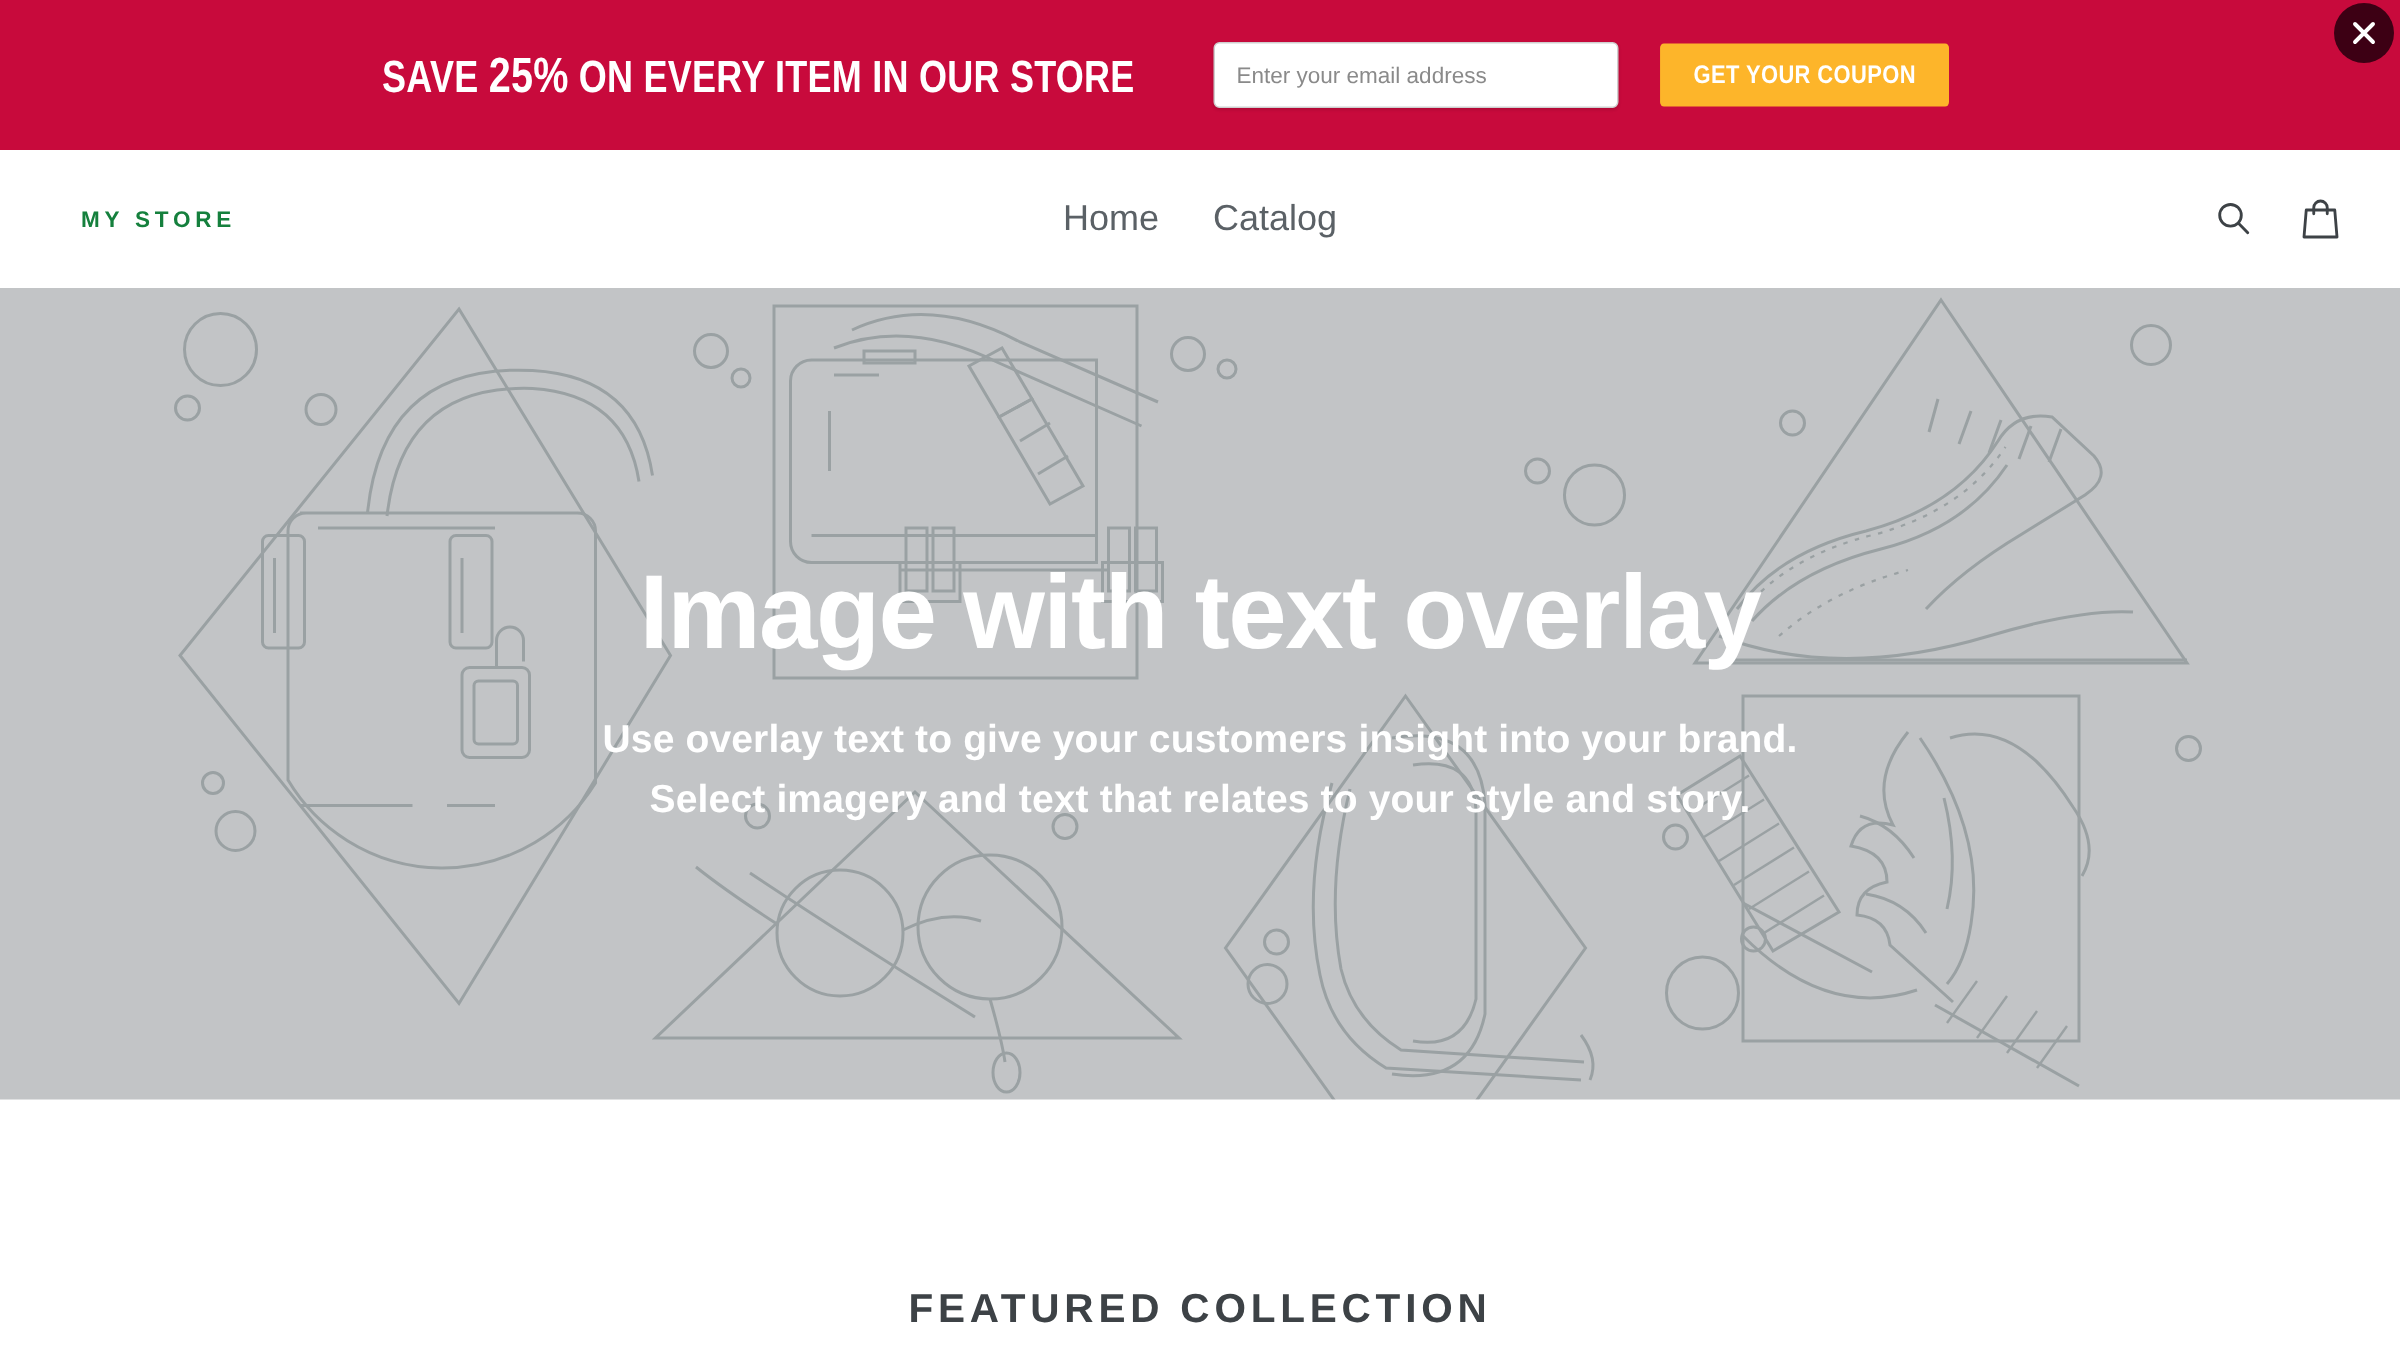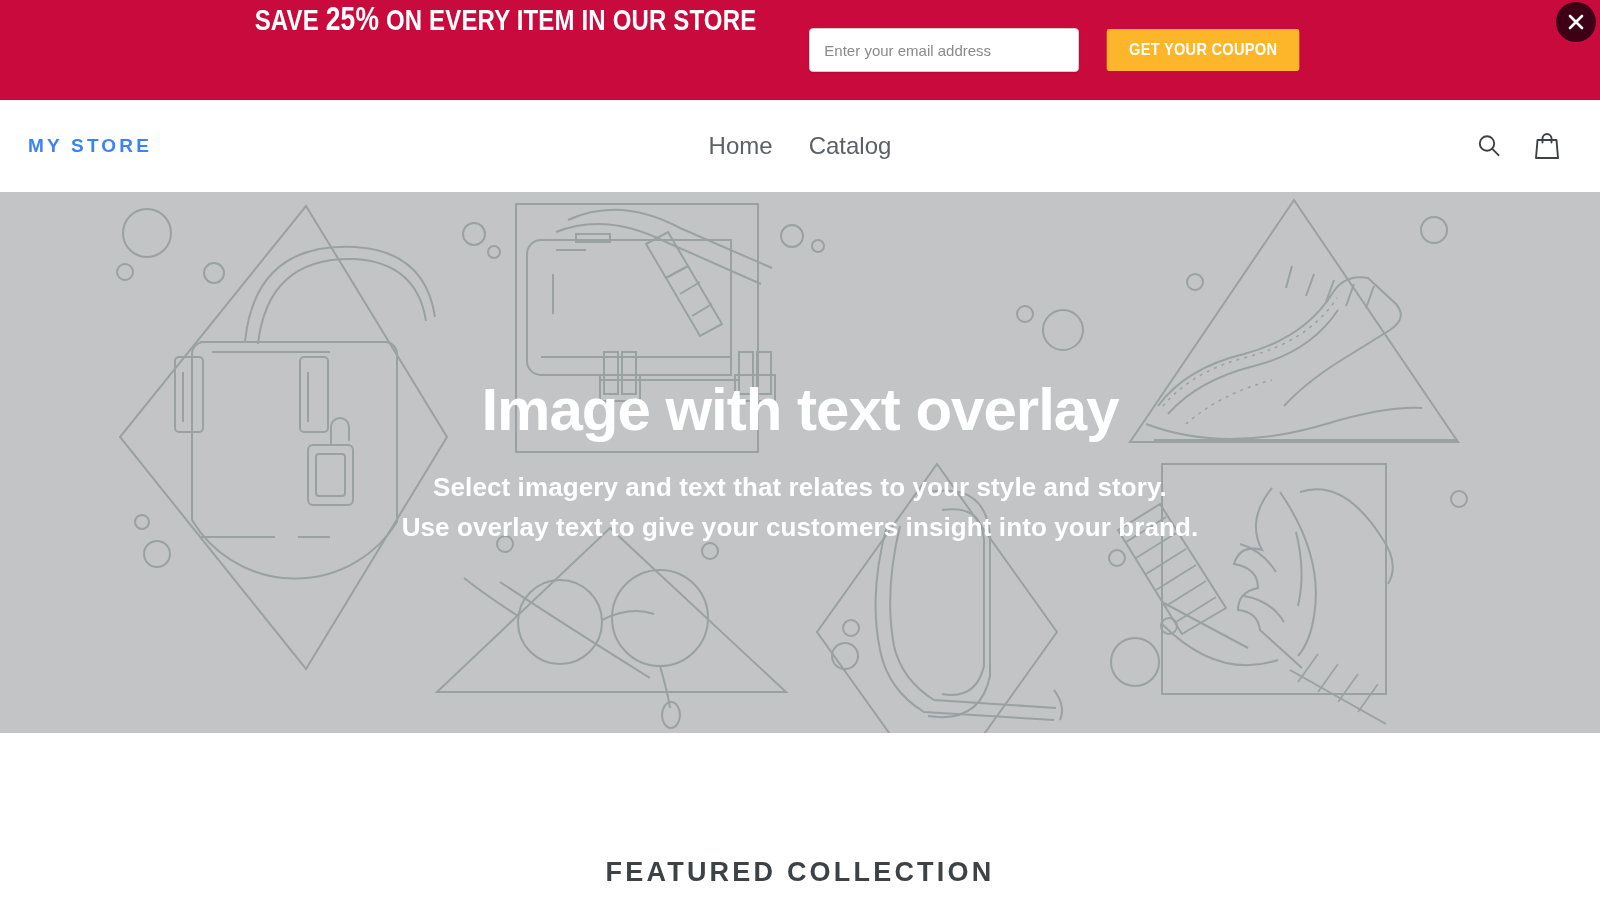--- a/index.html
+++ b/index.html
@@ -9,20 +9,21 @@
     background: #ffffff;
     font-family: "Liberation Sans", sans-serif;
   }
 
   
   .promo-bar {
     position: relative;
     width: 1600px; height: 100px;
     background: #c80a3c;
     display: flex;
+    align-items: center;
     justify-content: center;
     gap: 14px;
   }
   .promo-text {
     color: #ffffff;
     font-size: 30px;
     font-weight: 700;
     letter-spacing: .2px;
     transform: scaleX(.80);
     transform-origin: center;
@@ -85,25 +86,25 @@
   
   .site-header {
     position: relative;
     width: 1600px; height: 92px;
     background: #ffffff;
     display: flex;
     align-items: center;
   }
   .logo {
     position: absolute;
-    left: 28px;
-    font-size: 19px;
+    left: 54px;
+    font-size: 15px;
     font-weight: 700;
     letter-spacing: 3.2px;
-    color: #3b82f6;
+    color: #15803d;
   }
   .main-nav {
     position: absolute;
     left: 50%;
     transform: translateX(-50%);
     display: flex;
     gap: 36px;
   }
   .nav-link {
     font-size: 24px;
@@ -140,21 +141,21 @@
     position: absolute;
     inset: 0;
     display: flex;
     flex-direction: column;
     align-items: center;
     justify-content: center;
     text-align: center;
   }
   .hero-title {
     color: #ffffff;
-    font-size: 60px;
+    font-size: 70px;
     font-weight: 700;
     line-height: 1.05;
     letter-spacing: -1px;
     margin-bottom: 26px;
   }
   .hero-sub {
     color: #ffffff;
     font-size: 26px;
     font-weight: 700;
     line-height: 1.55;
@@ -331,21 +332,21 @@
         <line x1="1318" y1="500" x2="1338" y2="472"></line>
         <line x1="1338" y1="510" x2="1358" y2="482"></line>
         <line x1="1358" y1="520" x2="1378" y2="492"></line>
       </g>
     </g>
   </svg>
 
   <div class="hero-overlay">
     <h1 class="hero-title">Image with text overlay</h1>
     <div class="hero-sub">
+      <div>Use overlay text to give your customers insight into your brand.</div>
       <div>Select imagery and text that relates to your style and story.</div>
-      <div>Use overlay text to give your customers insight into your brand.</div>
     </div>
   </div>
 </section>
 
 <section class="featured">
   <h2 class="featured-title">FEATURED COLLECTION</h2>
 </section>
 
 </body></html>

